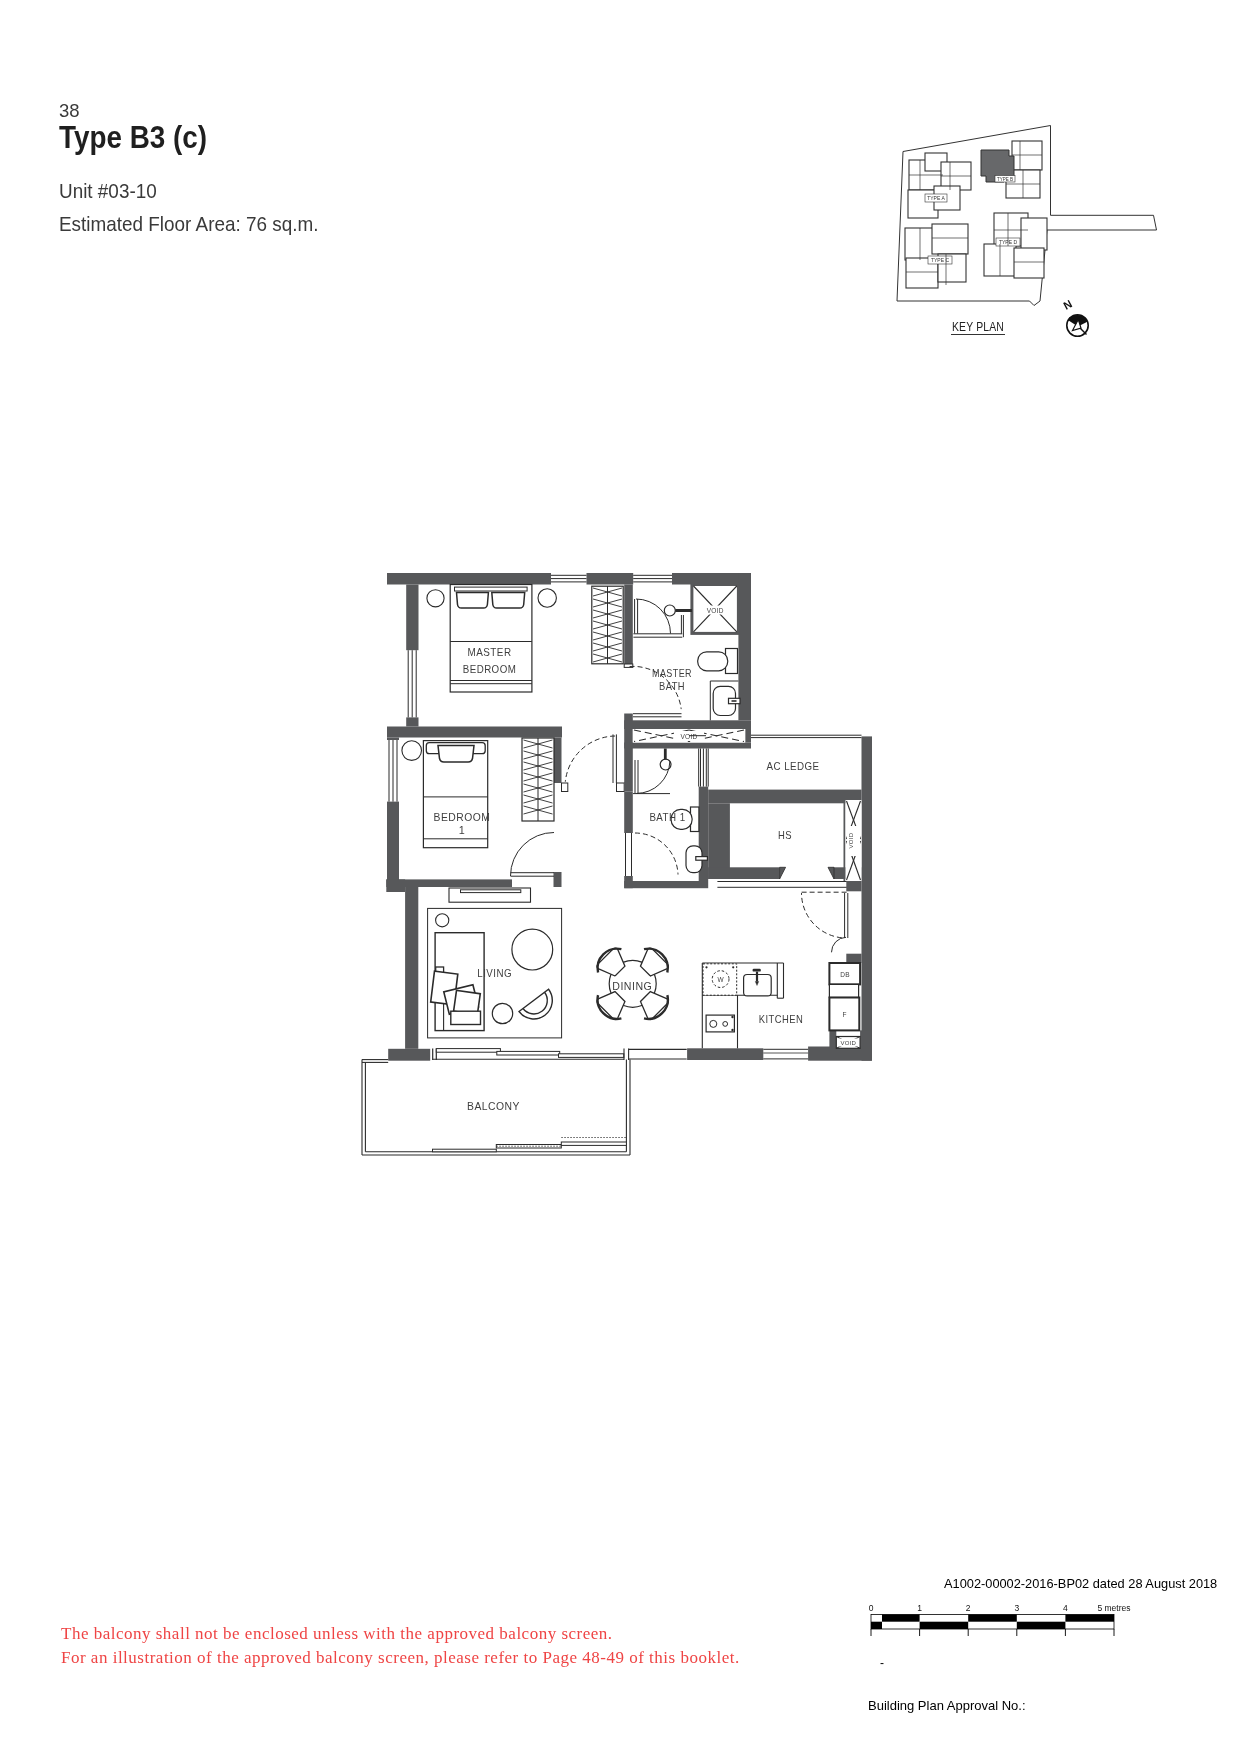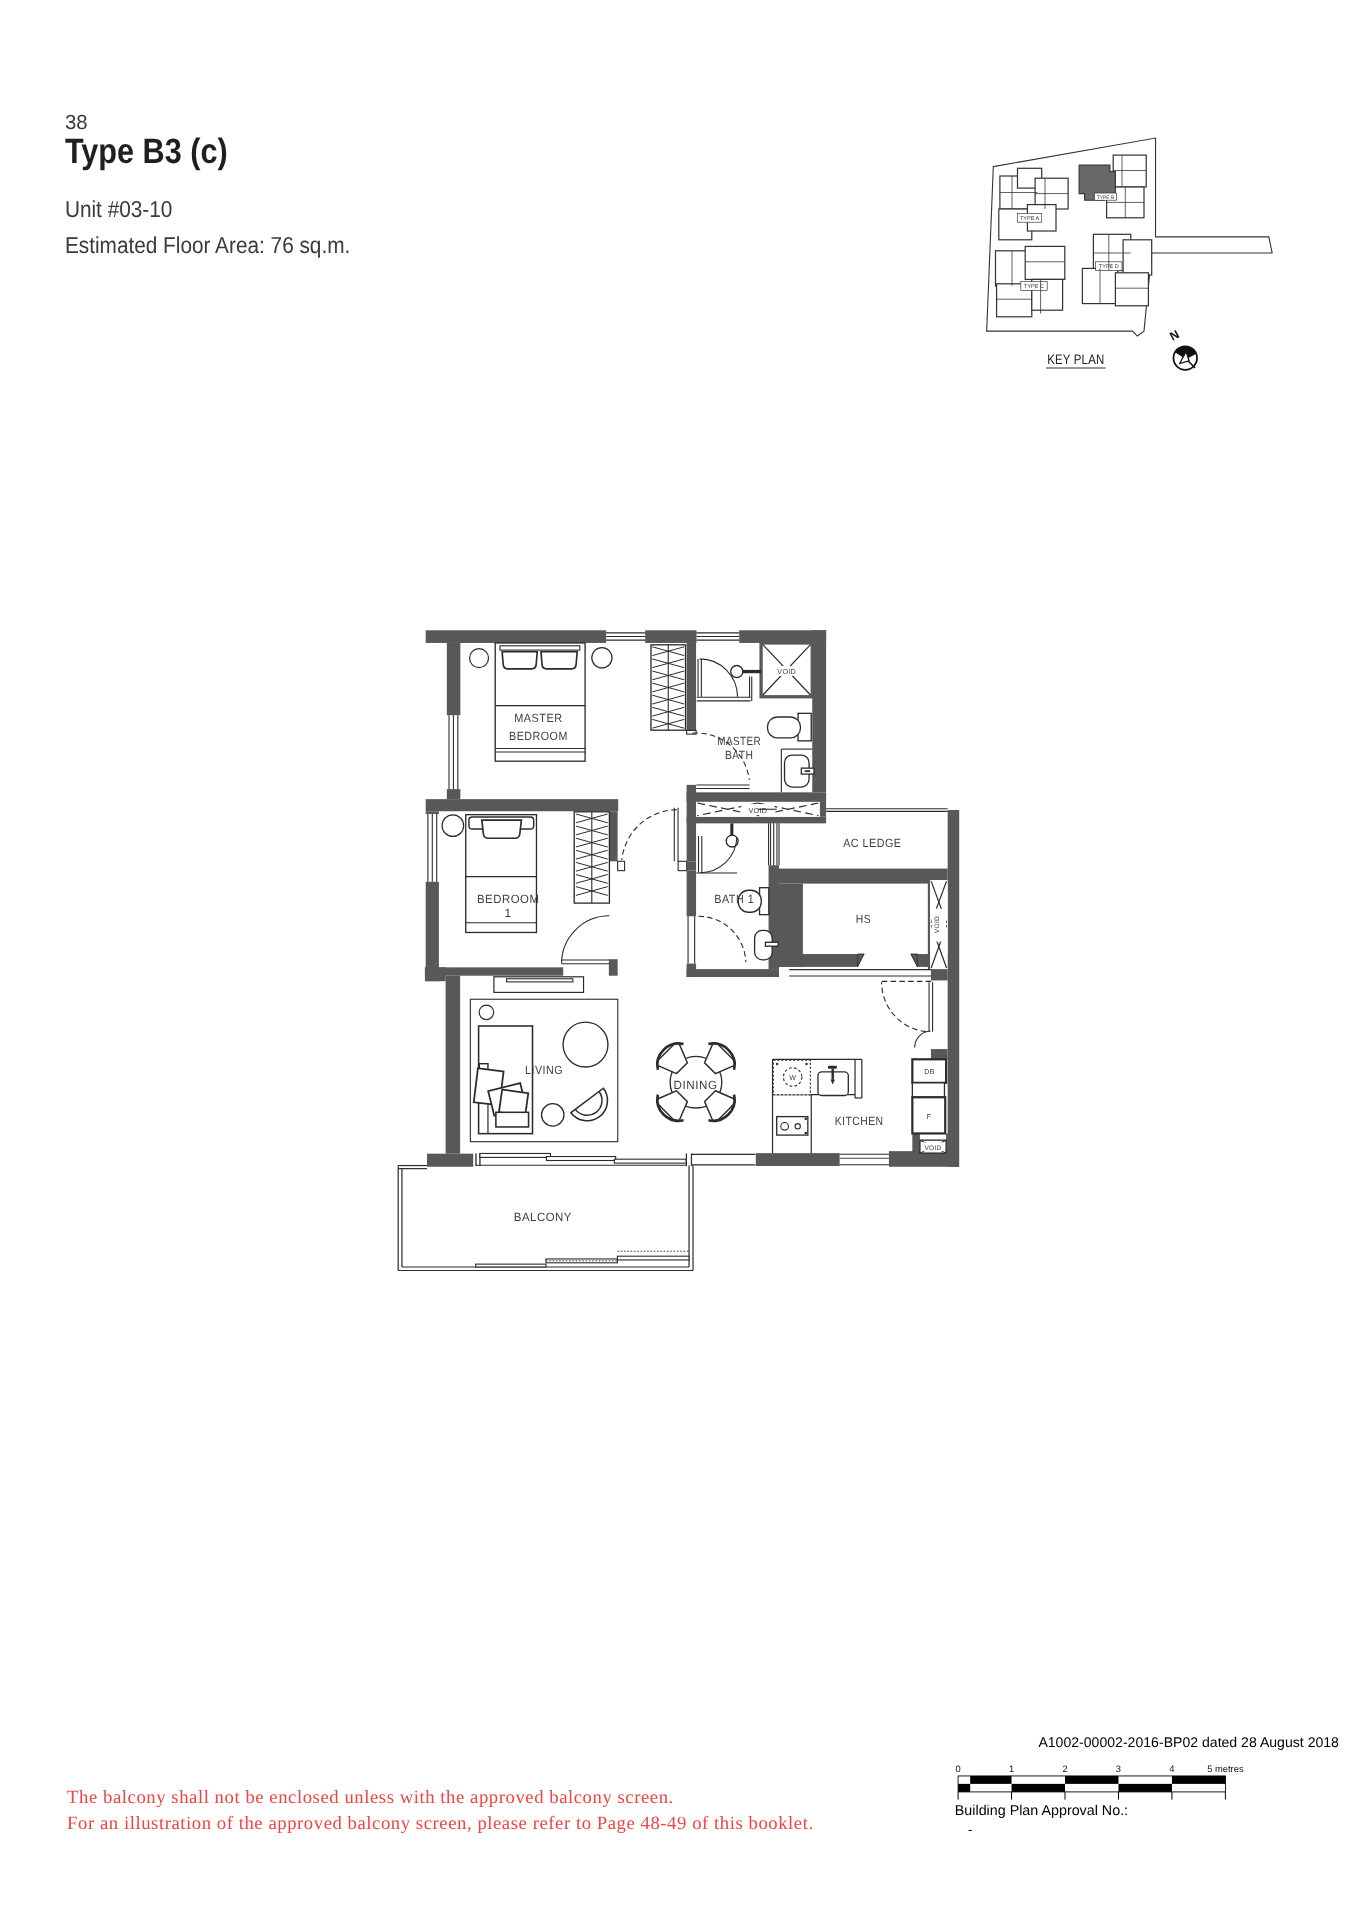--- a/index.html
+++ b/index.html
@@ -11,21 +11,21 @@
 <div class="abs" style="left:59px;top:78px;font-size:18.5px;color:#3a3a3a;margin-top:22px;">38</div>
 
 <div class="abs" style="left:59px;top:119px;font-size:32px;font-weight:bold;color:#1f1f1f;transform:scaleX(0.87);transform-origin:left top;white-space:nowrap;">Type B3 (c)</div>
 
 <div class="abs" style="left:59px;top:179px;font-size:21px;color:#3a3a3a;transform:scaleX(0.9);transform-origin:left top;white-space:nowrap;">Unit #03-10</div>
 
 <div class="abs" style="left:59px;top:212px;font-size:21px;color:#3a3a3a;transform:scaleX(0.9);transform-origin:left top;white-space:nowrap;">Estimated Floor Area: 76 sq.m.</div>
 
 <div class="abs" style="left:61px;top:1622px;font-size:17px;letter-spacing:0.5px;color:#ef4444;font-family:'Liberation Serif',serif;line-height:24px;">The balcony shall not be enclosed unless with the approved balcony screen.<br>For an illustration of the approved balcony screen, please refer to Page 48-49 of this booklet.</div>
 
-<div class="abs" style="left:868px;top:1638px;font-size:13px;color:#000;">Building Plan Approval No.:</div>
+<div class="abs" style="left:868px;top:1698px;font-size:13px;color:#000;">Building Plan Approval No.:</div>
 <div class="abs" style="left:880px;top:1656px;font-size:12px;color:#000;">-</div>
 <div class="abs" style="left:908px;top:1576px;font-size:12.8px;color:#000;margin-left:36px;">A1002-00002-2016-BP02 dated 28 August 2018</div>
 <svg class="abs" style="left:0;top:0" width="1240" height="1754" viewBox="0 0 1240 1754">
 
 <g>
 
 <rect x="387.0" y="573.0" width="164.0" height="11.5" fill="#57585a"></rect>
 <rect x="586.5" y="573.0" width="46.7" height="11.5" fill="#57585a"></rect>
 <rect x="672.0" y="573.0" width="79.0" height="11.5" fill="#57585a"></rect>
 

